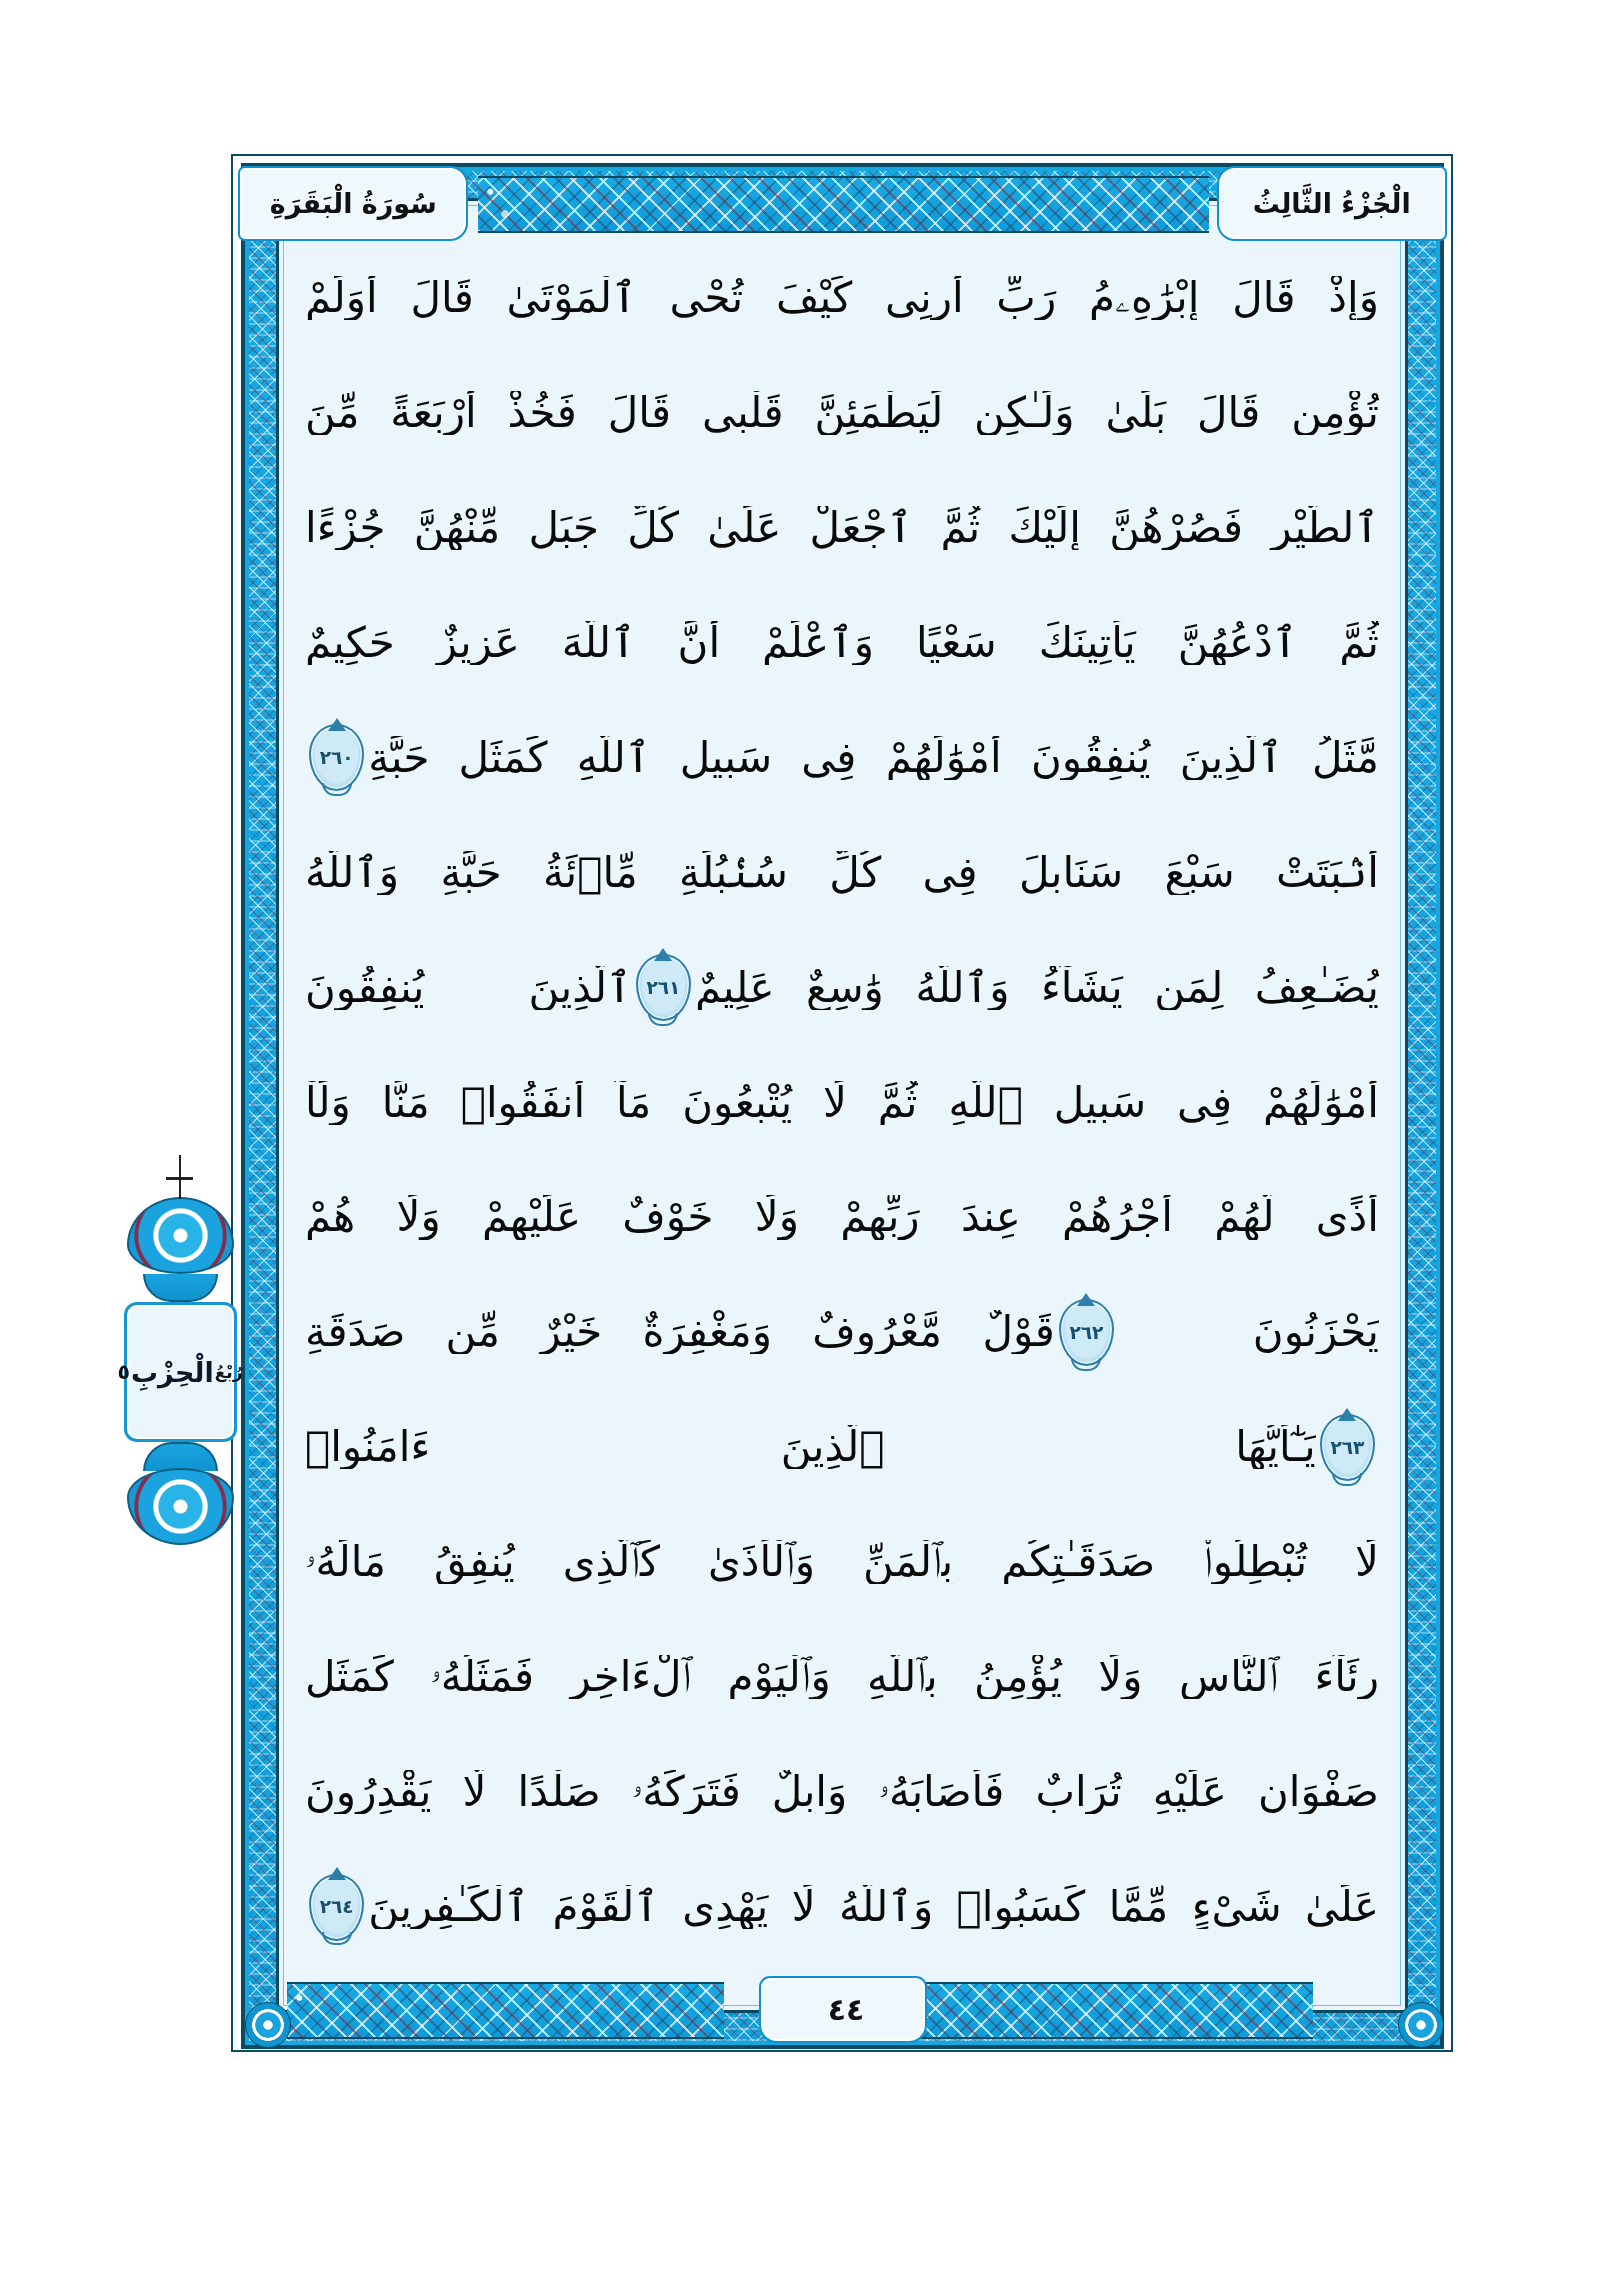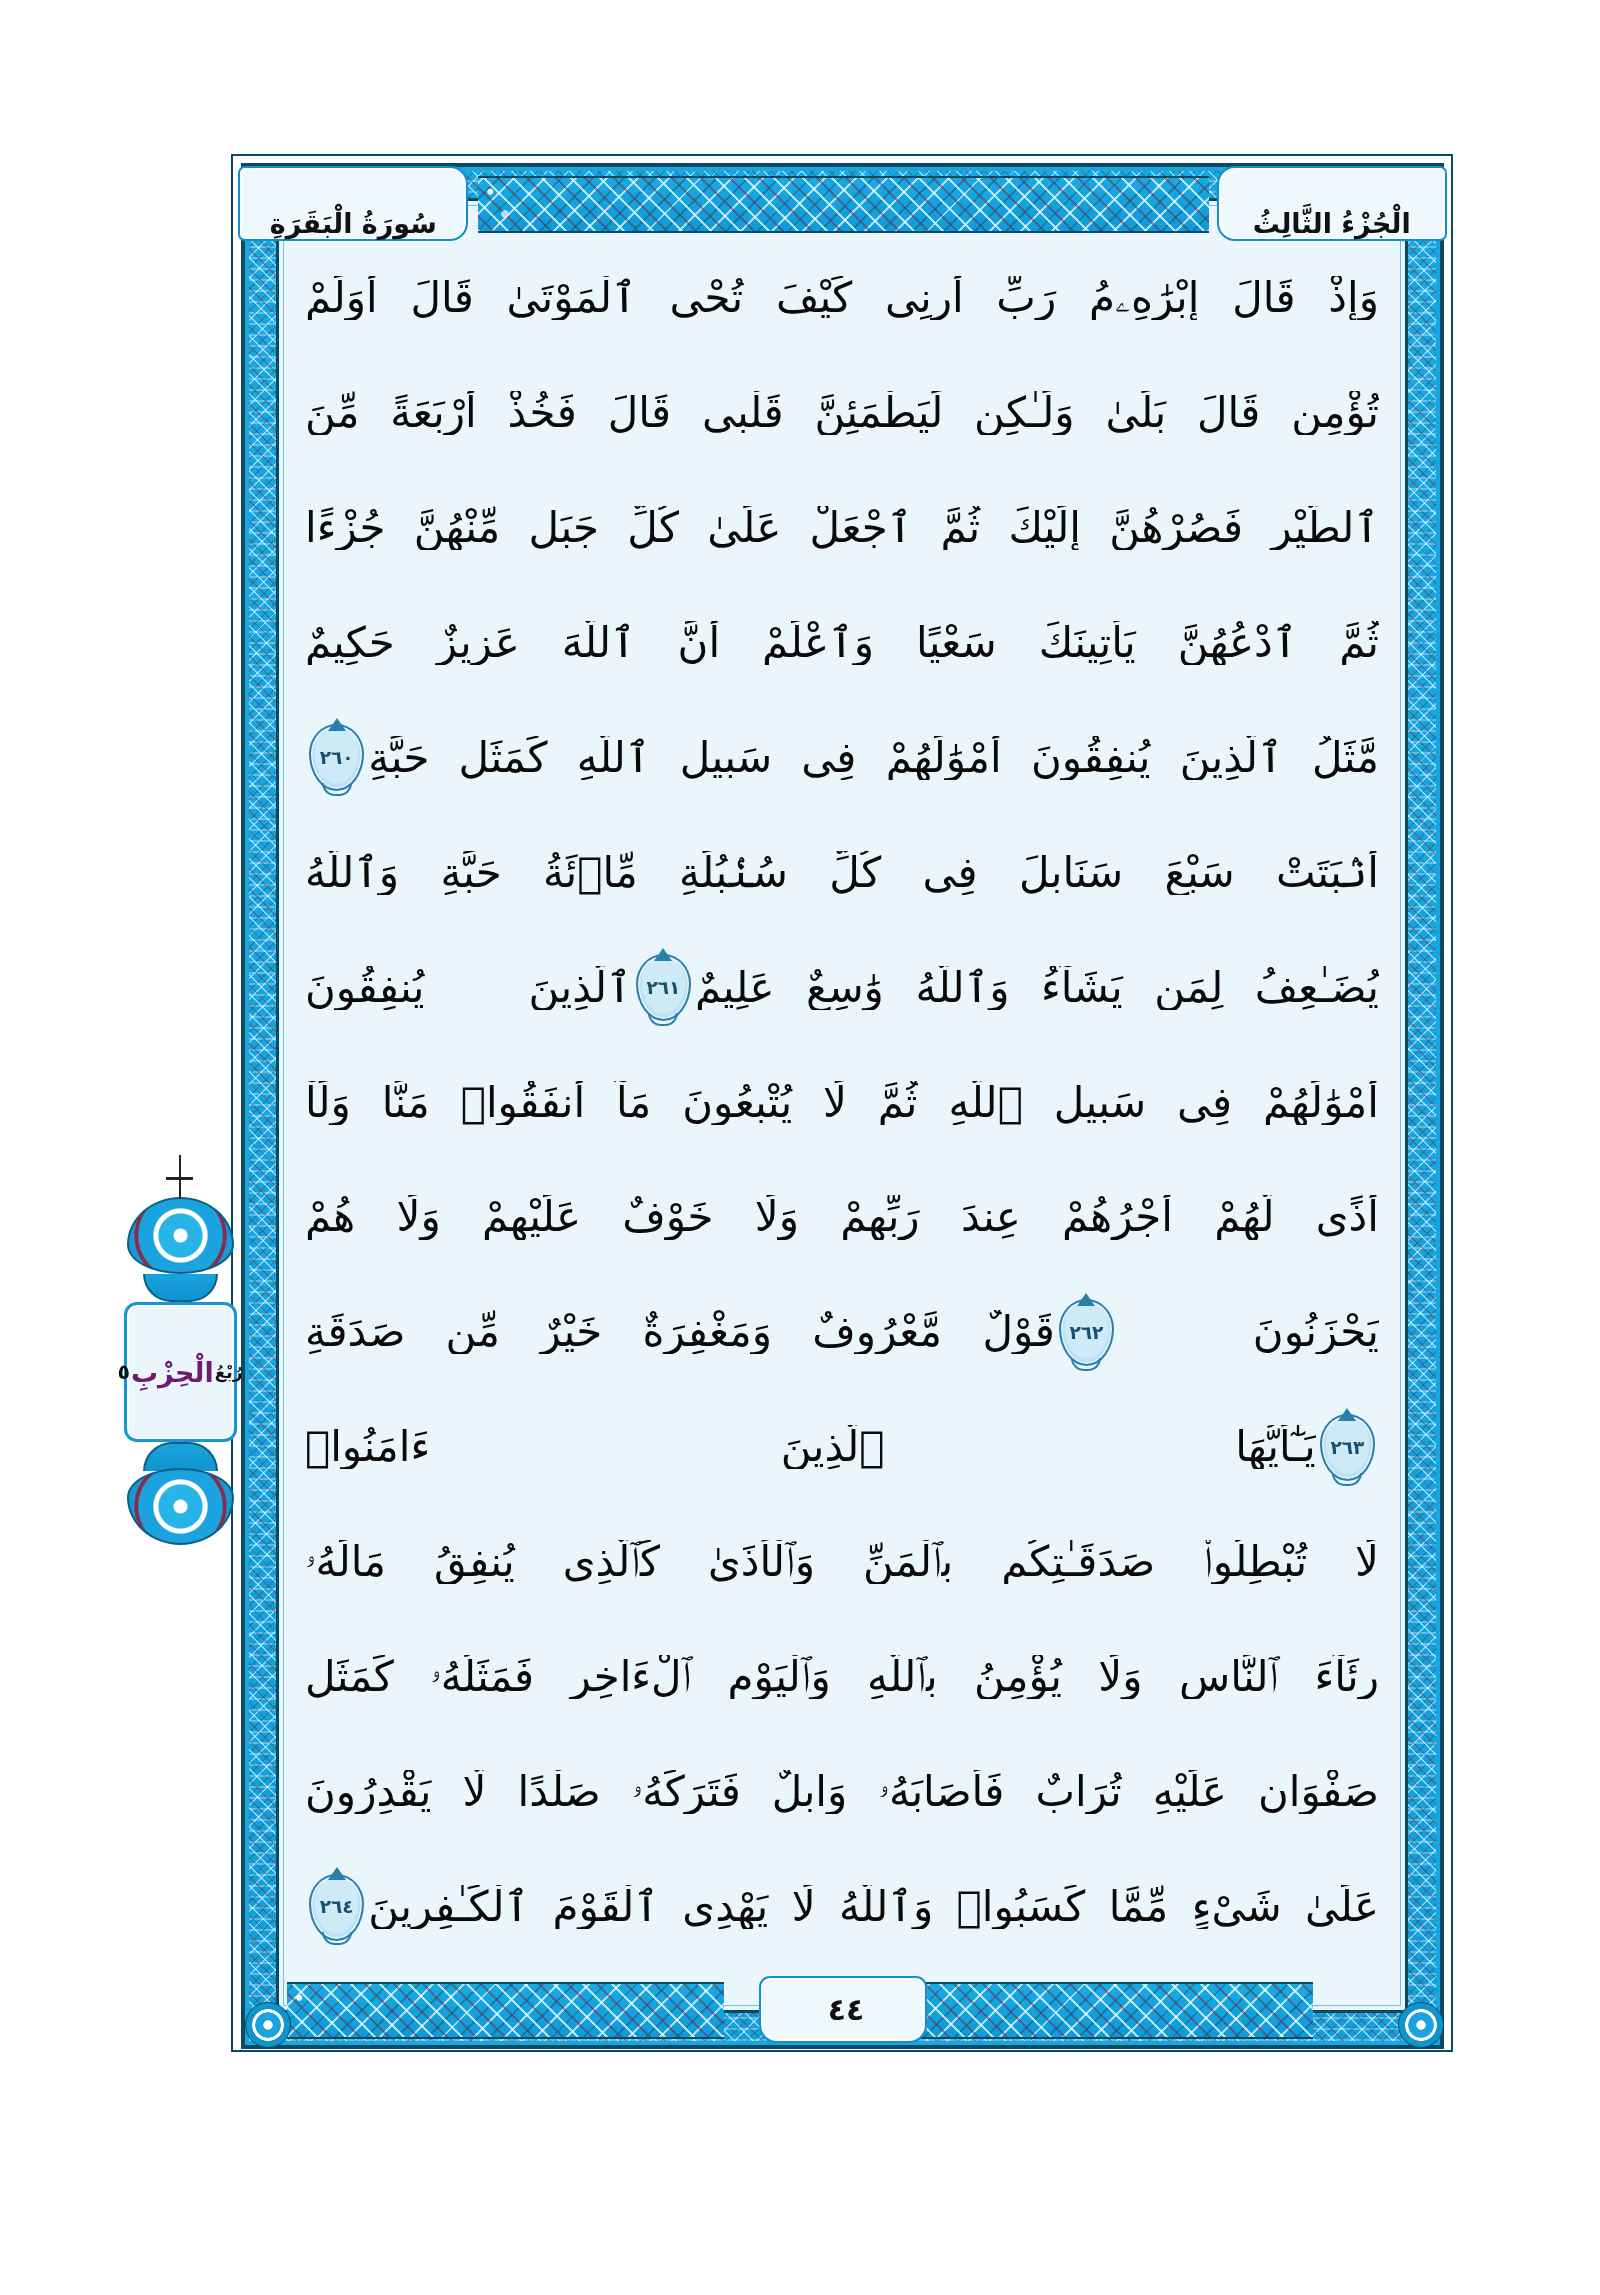--- a/index.html
+++ b/index.html
@@ -65,21 +65,21 @@
     position:absolute;left:241px;top:163px;width:1203px;height:81px;
     display:flex;align-items:center;justify-content:space-between;
     box-sizing:border-box;padding:0 0;
   }
   .cartouche{
     position:relative;
     height:71px;min-width:226px;
     background:#eef8fd;
     border:2.7px solid #1190cf;
     border-radius:18px 18px 8.2px 8.2px;
-    display:flex;align-items:flex-end;justify-content:center;
+    display:flex;align-items:center;justify-content:center;
     box-shadow:0 0 0 2.1px #ffffff inset;
     z-index:4;
   }
   .cartouche.right{margin-right:-2.7px;border-radius:18px 6.8px 6.8px 18px;}
   .cartouche.left{margin-left:-2.7px;border-radius:6.8px 18px 18px 6.8px;}
   .cartouche span{
     font-family:"DejaVu Sans","Liberation Sans",sans-serif;
     font-size:27px;color:#111111;font-weight:bold;
     white-space:nowrap;padding:0 18px;letter-spacing:0.7px;
   }
@@ -172,21 +172,21 @@
   .hizb .plaque{
     width:107px;height:145px;
     background:#eaf6fc;
     border:3.4px solid #1796d4;
     border-radius:13px;
     display:flex;flex-direction:row;align-items:center;justify-content:center;
     gap:1px;
     box-shadow:0 0 0 2.1px #ffffff inset;
   }
   .hizb .plaque .l1{font-size:17px;color:#111;font-weight:bold;}
-  .hizb .plaque .l2{font-size:27px;color:#701a75;font-weight:bold;}
+  .hizb .plaque .l2{font-size:27px;color:#0f172a;font-weight:bold;}
   .hizb .plaque .l3{font-size:20.5px;color:#111;font-weight:bold;}
   .hizb .neck.bottom{
     border:2.1px solid #0c5f82;border-bottom:none;border-radius:41px 41px 0 0;
   }
   .hizb .bulb.bottom{
     border-radius:50% 50% 50% 50% / 38% 38% 62% 62%;
   }
 
   
   .footer{

